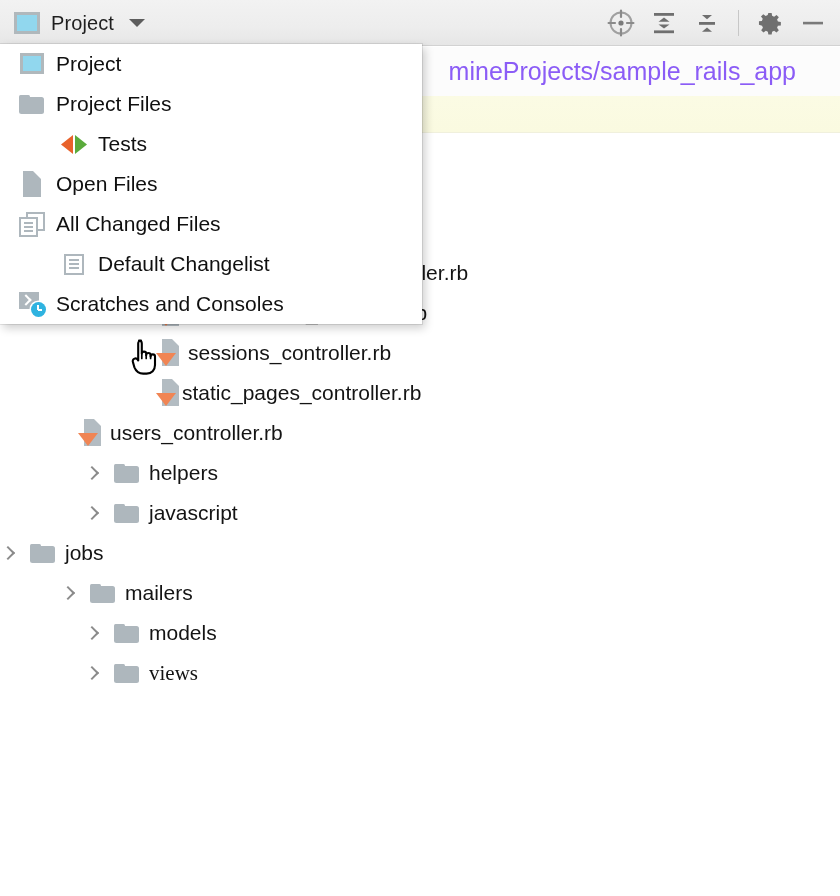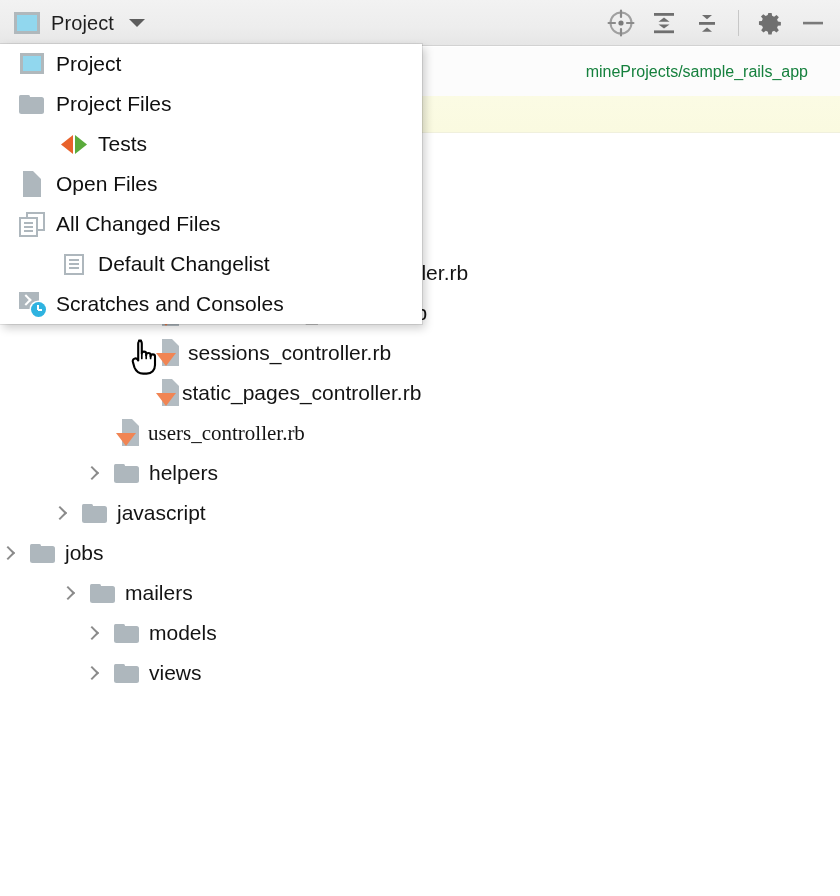--- a/index.html
+++ b/index.html
@@ -36,22 +36,22 @@
   }
   .tb-btn{width:34px;height:34px;display:flex;align-items:center;justify-content:center;}
   .tb-sep{width:1px;height:26px;background:#c7c7c7;margin:0 5px;}
 
   
   #path-row{
     position:absolute;left:0;top:47px;width:840px;height:49px;
     background:#fcfcfc;box-sizing:border-box;
   }
   #path-text{
-    position:absolute;right:32px;top:0;height:49px;line-height:49px;
-    font-size:16px;color:#15803d;white-space:nowrap;
+    position:absolute;right:44px;top:0;height:49px;line-height:49px;
+    font-size:25px;color:#8b5cf6;white-space:nowrap;
   }
   #notice-banner{
     position:absolute;left:0;top:96px;width:840px;height:36px;
     background:linear-gradient(to bottom,#fbfbe4 0%,#fafae0 100%);
     border-bottom:1px solid #f0f0dd;
   }
 
   
   #tree{position:absolute;left:0;top:133px;width:840px;height:763px;background:#fff;}
   .row{position:relative;height:40px;display:flex;align-items:center;white-space:nowrap;}
@@ -270,34 +270,34 @@
       </span>
       <span class="label" style="margin-left: 6px;">sessions_controller.rb</span>
     </div>
     <div class="row" style="padding-left: 156px;">
       <span class="rb-ico">
         <span class="pg"></span>
         <span class="gem"></span>
       </span>
       <span class="label" style="margin-left: 0;">static_pages_controller.rb</span>
     </div>
-    <div class="row" style="padding-left: 116px; font-family: Liberation Serif, serif;">
+    <div class="row" style="padding-left: 78px;">
       <span class="rb-ico">
         <span class="pg"></span>
         <span class="gem"></span>
       </span>
       <span class="label" style="margin-left: 6px;">users_controller.rb</span>
     </div>
     <div class="row" style="padding-left: 84px;">
       <span class="chev"></span>
       <span style="width: 14px;"></span>
       <span class="folder-ico"></span>
       <span class="label" style="margin-left: 10px;">helpers</span>
     </div>
-    <div class="row" style="padding-left: 52px;">
+    <div class="row" style="padding-left: 84px;">
       <span class="chev"></span>
       <span style="width: 14px;"></span>
       <span class="folder-ico"></span>
       <span class="label" style="margin-left: 10px;">javascript</span>
     </div>
     <div class="row" style="">
       <span class="chev"></span>
       <span style="width: 14px;"></span>
       <span class="folder-ico"></span>
       <span class="label" style="margin-left: 10px;">jobs</span>
@@ -311,21 +311,21 @@
     <div class="row" style="padding-left: 84px;">
       <span class="chev"></span>
       <span style="width: 14px;"></span>
       <span class="folder-ico"></span>
       <span class="label" style="margin-left: 10px;">models</span>
     </div>
     <div class="row" style="padding-left: 84px;">
       <span class="chev"></span>
       <span style="width: 14px;"></span>
       <span class="folder-ico"></span>
-      <span class="label" style="margin-left: 10px;">views</span>
+      <span class="label" style="margin-left: 10px; font-family: Liberation Serif, serif;">views</span>
     </div>
   </div>
 
 <div id="menu">
     <div class="mrow" style="padding-left: 18px;">
       <span class="mico">
         <span class="i-project">
           <i></i>
         </span>
       </span>

